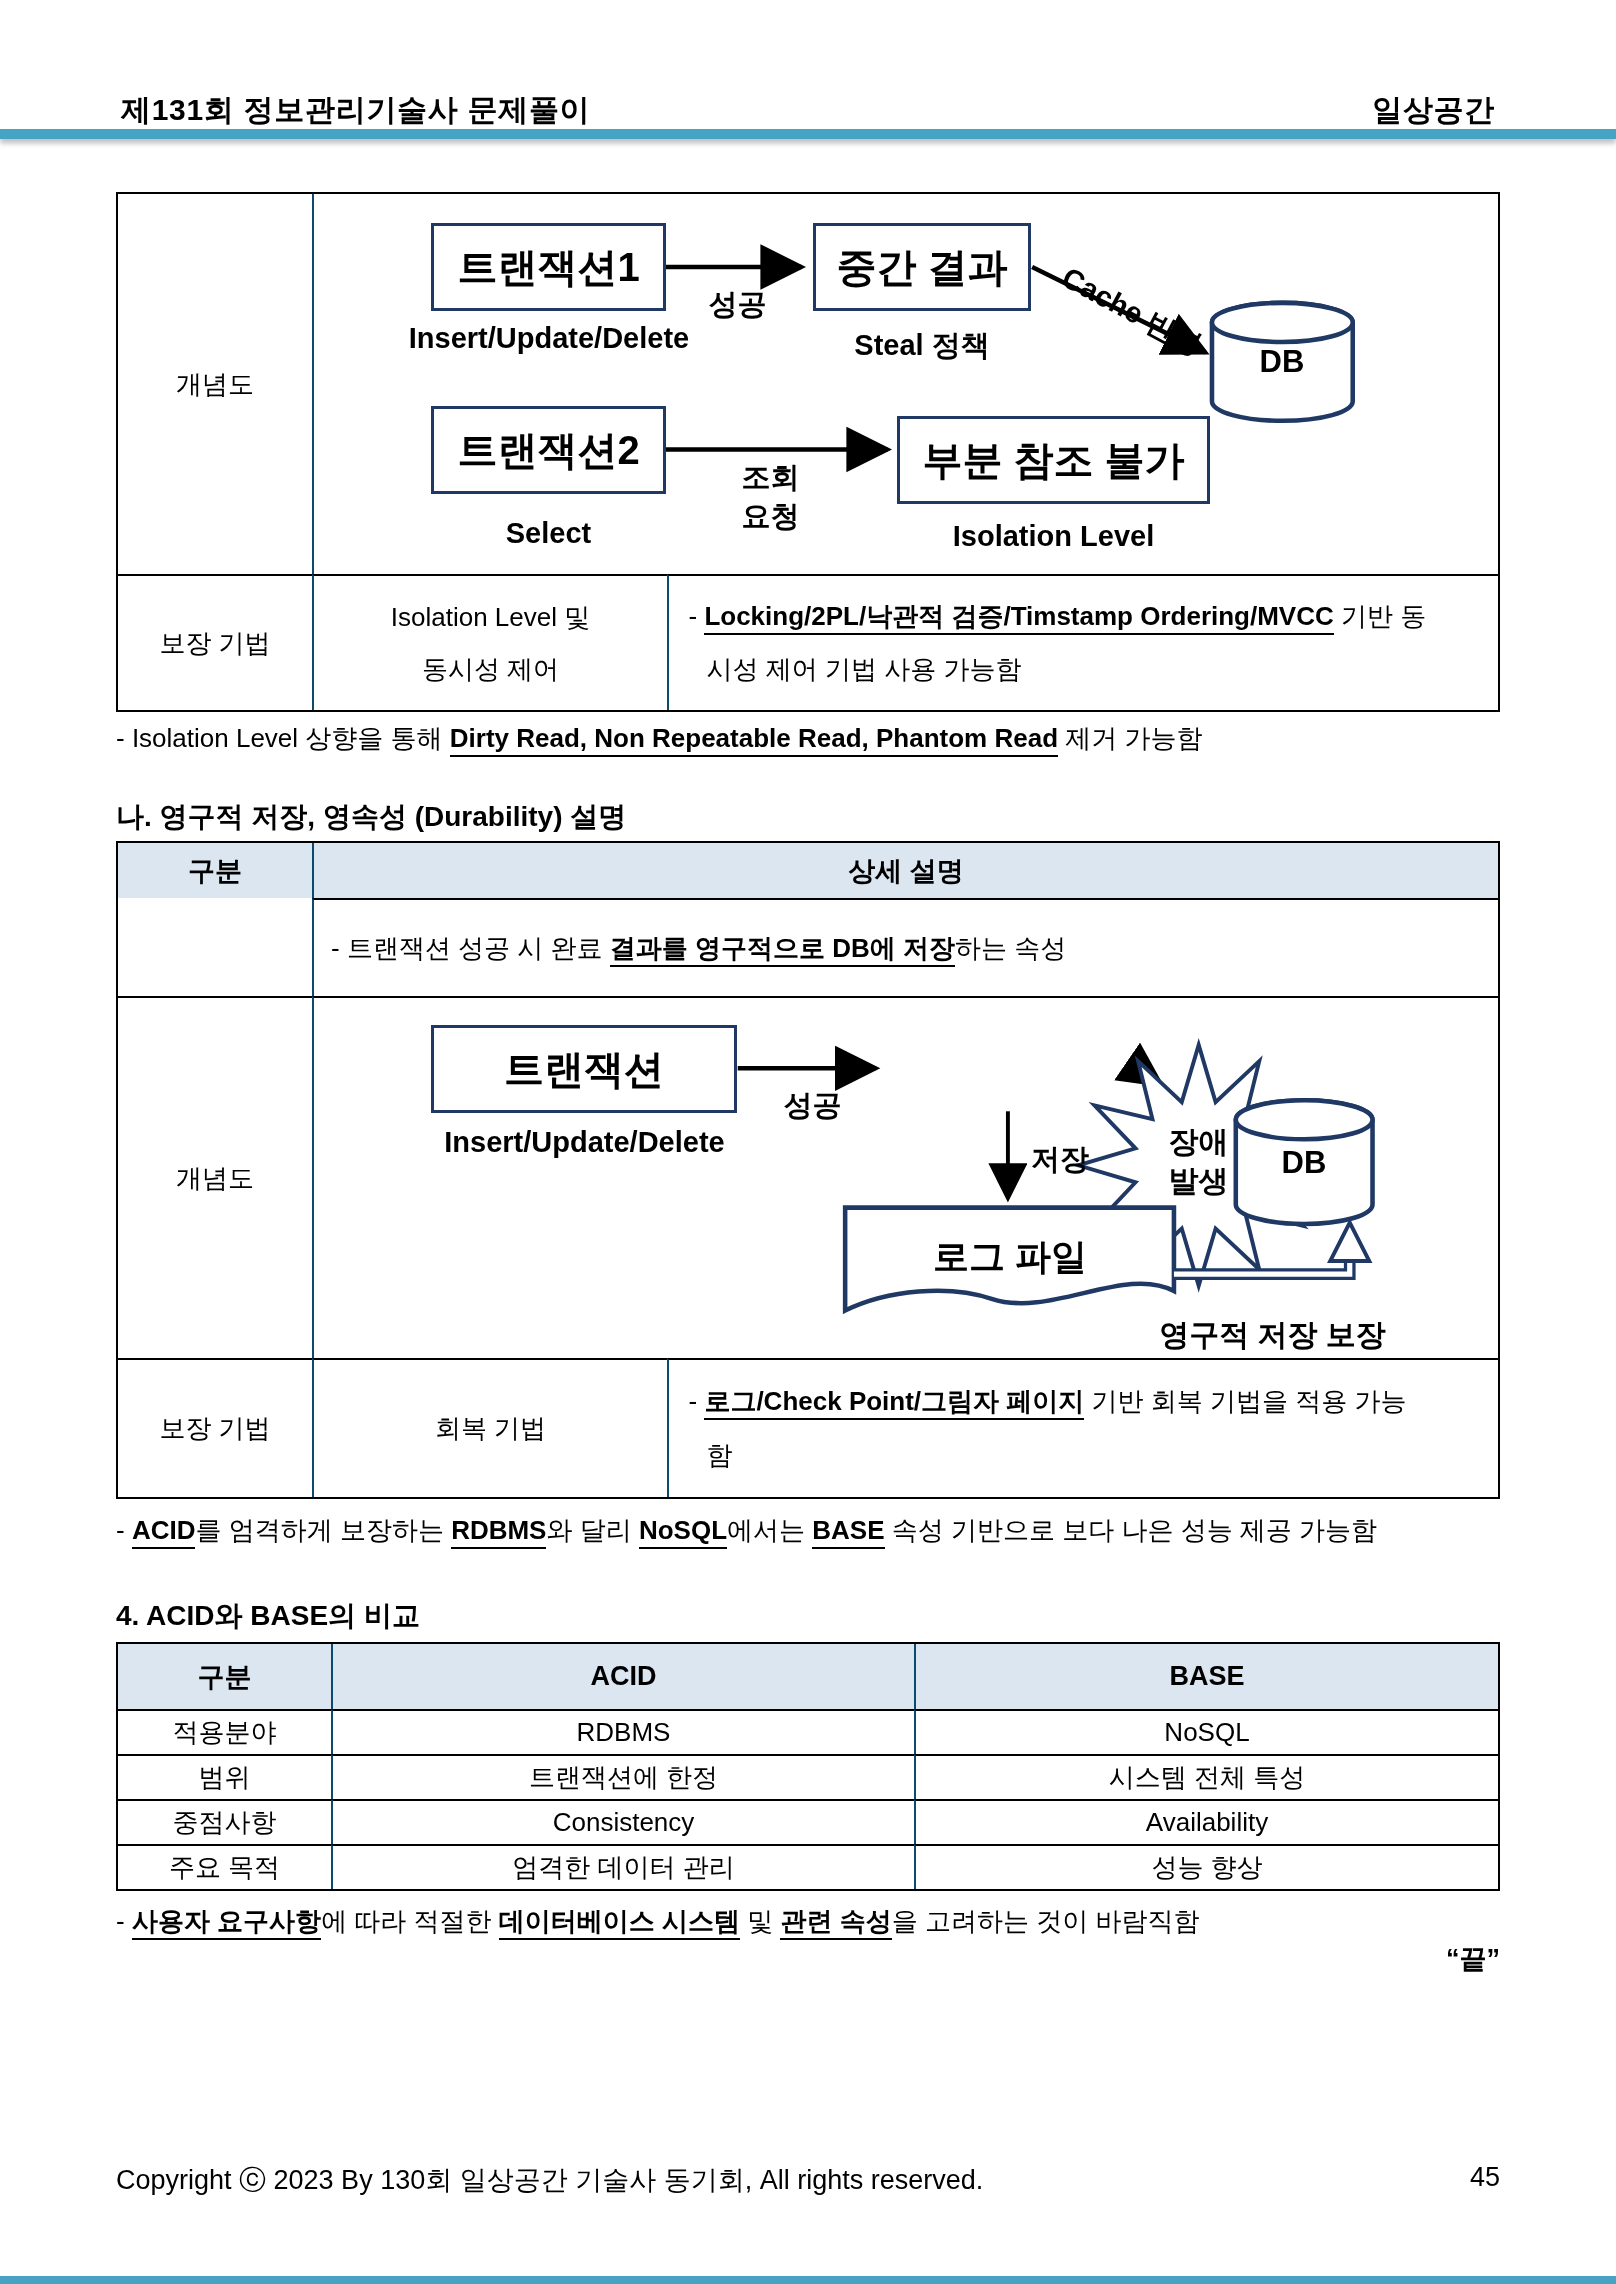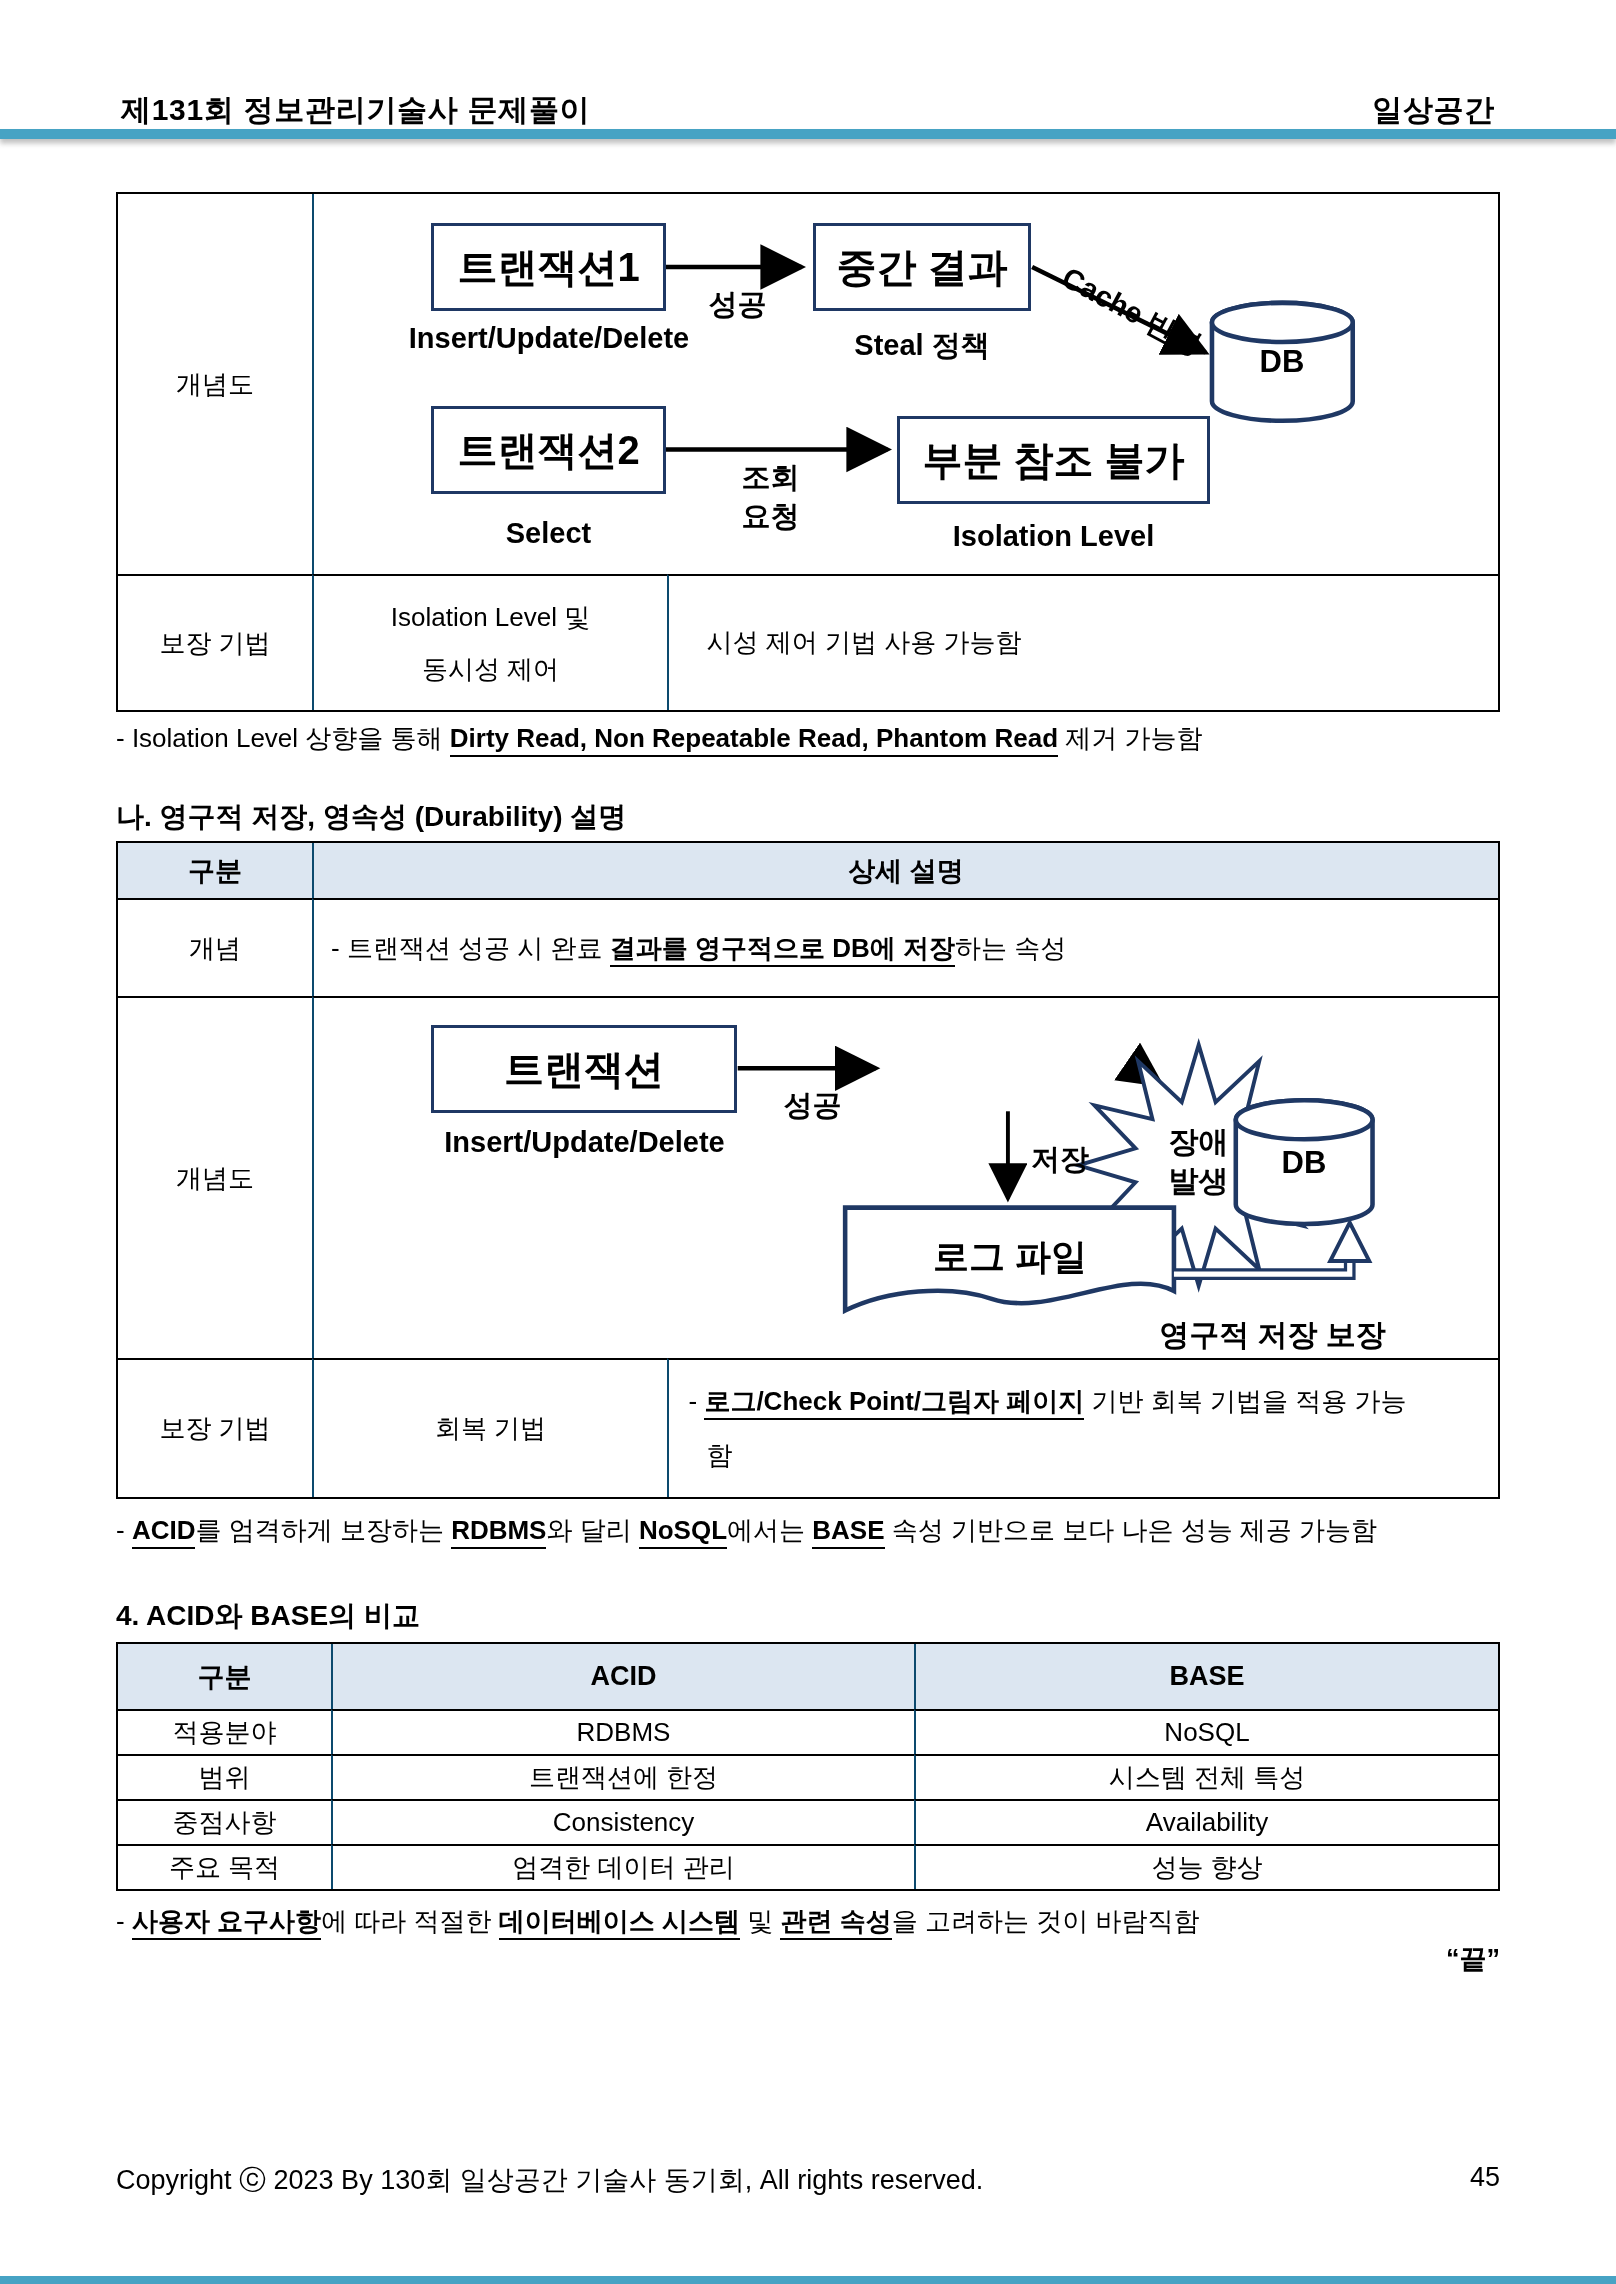--- a/index.html
+++ b/index.html
@@ -80,34 +80,34 @@
 
     <div class="cell bt">보장 기법</div>
     <div class="cell bt bl two-line">
       <div>
         <div>Isolation Level 및</div>
         <div>동시성 제어</div>
       </div>
     </div>
     <div class="cell bt bl">
       <div class="bullet">
+        <div><span>- </span><span class="u">Locking/2PL/낙관적 검증/Timstamp Ordering/MVCC</span><span> 기반 동</span></div>
         <div style="padding-left:18px;">시성 제어 기법 사용 가능함</div>
       </div>
     </div>
   </div>
 
   <p class="note" style="top:721px;margin:0;"><span>- Isolation Level 상향을 통해 </span><span class="u">Dirty Read, Non Repeatable Read, Phantom Read</span><span> 제거 가능함</span></p>
 
   <div class="sec-hd" style="top:798px;">나. 영구적 저장, 영속성 (Durability) 설명</div>
 
   <div class="tbl" style="top:841px;grid-template-columns:194px 355px 1fr;grid-template-rows:55px 98px 362px 139px;">
     <div class="cell hdcell">구분</div>
     <div class="cell hdcell bl" style="grid-column:2/4;">상세 설명</div>
 
-    <div class="cell bt">개념</div>
     <div class="cell bt bl left" style="grid-column:2/4;padding-left:17px;">
       <span><span>- 트랜잭션 성공 시 완료 </span><span class="u">결과를 영구적으로 DB에 저장</span><span>하는 속성</span></span>
     </div>
 
     <div class="cell bt">개념도</div>
 
     <div class="dgcell bt bl" style="grid-column:2/4;">
       <svg class="layer" width="1186" height="362" viewBox="0 0 1820 556">
         <defs>
           <marker id="ah2" markerWidth="12" markerHeight="12" refX="9" refY="5" orient="auto">

